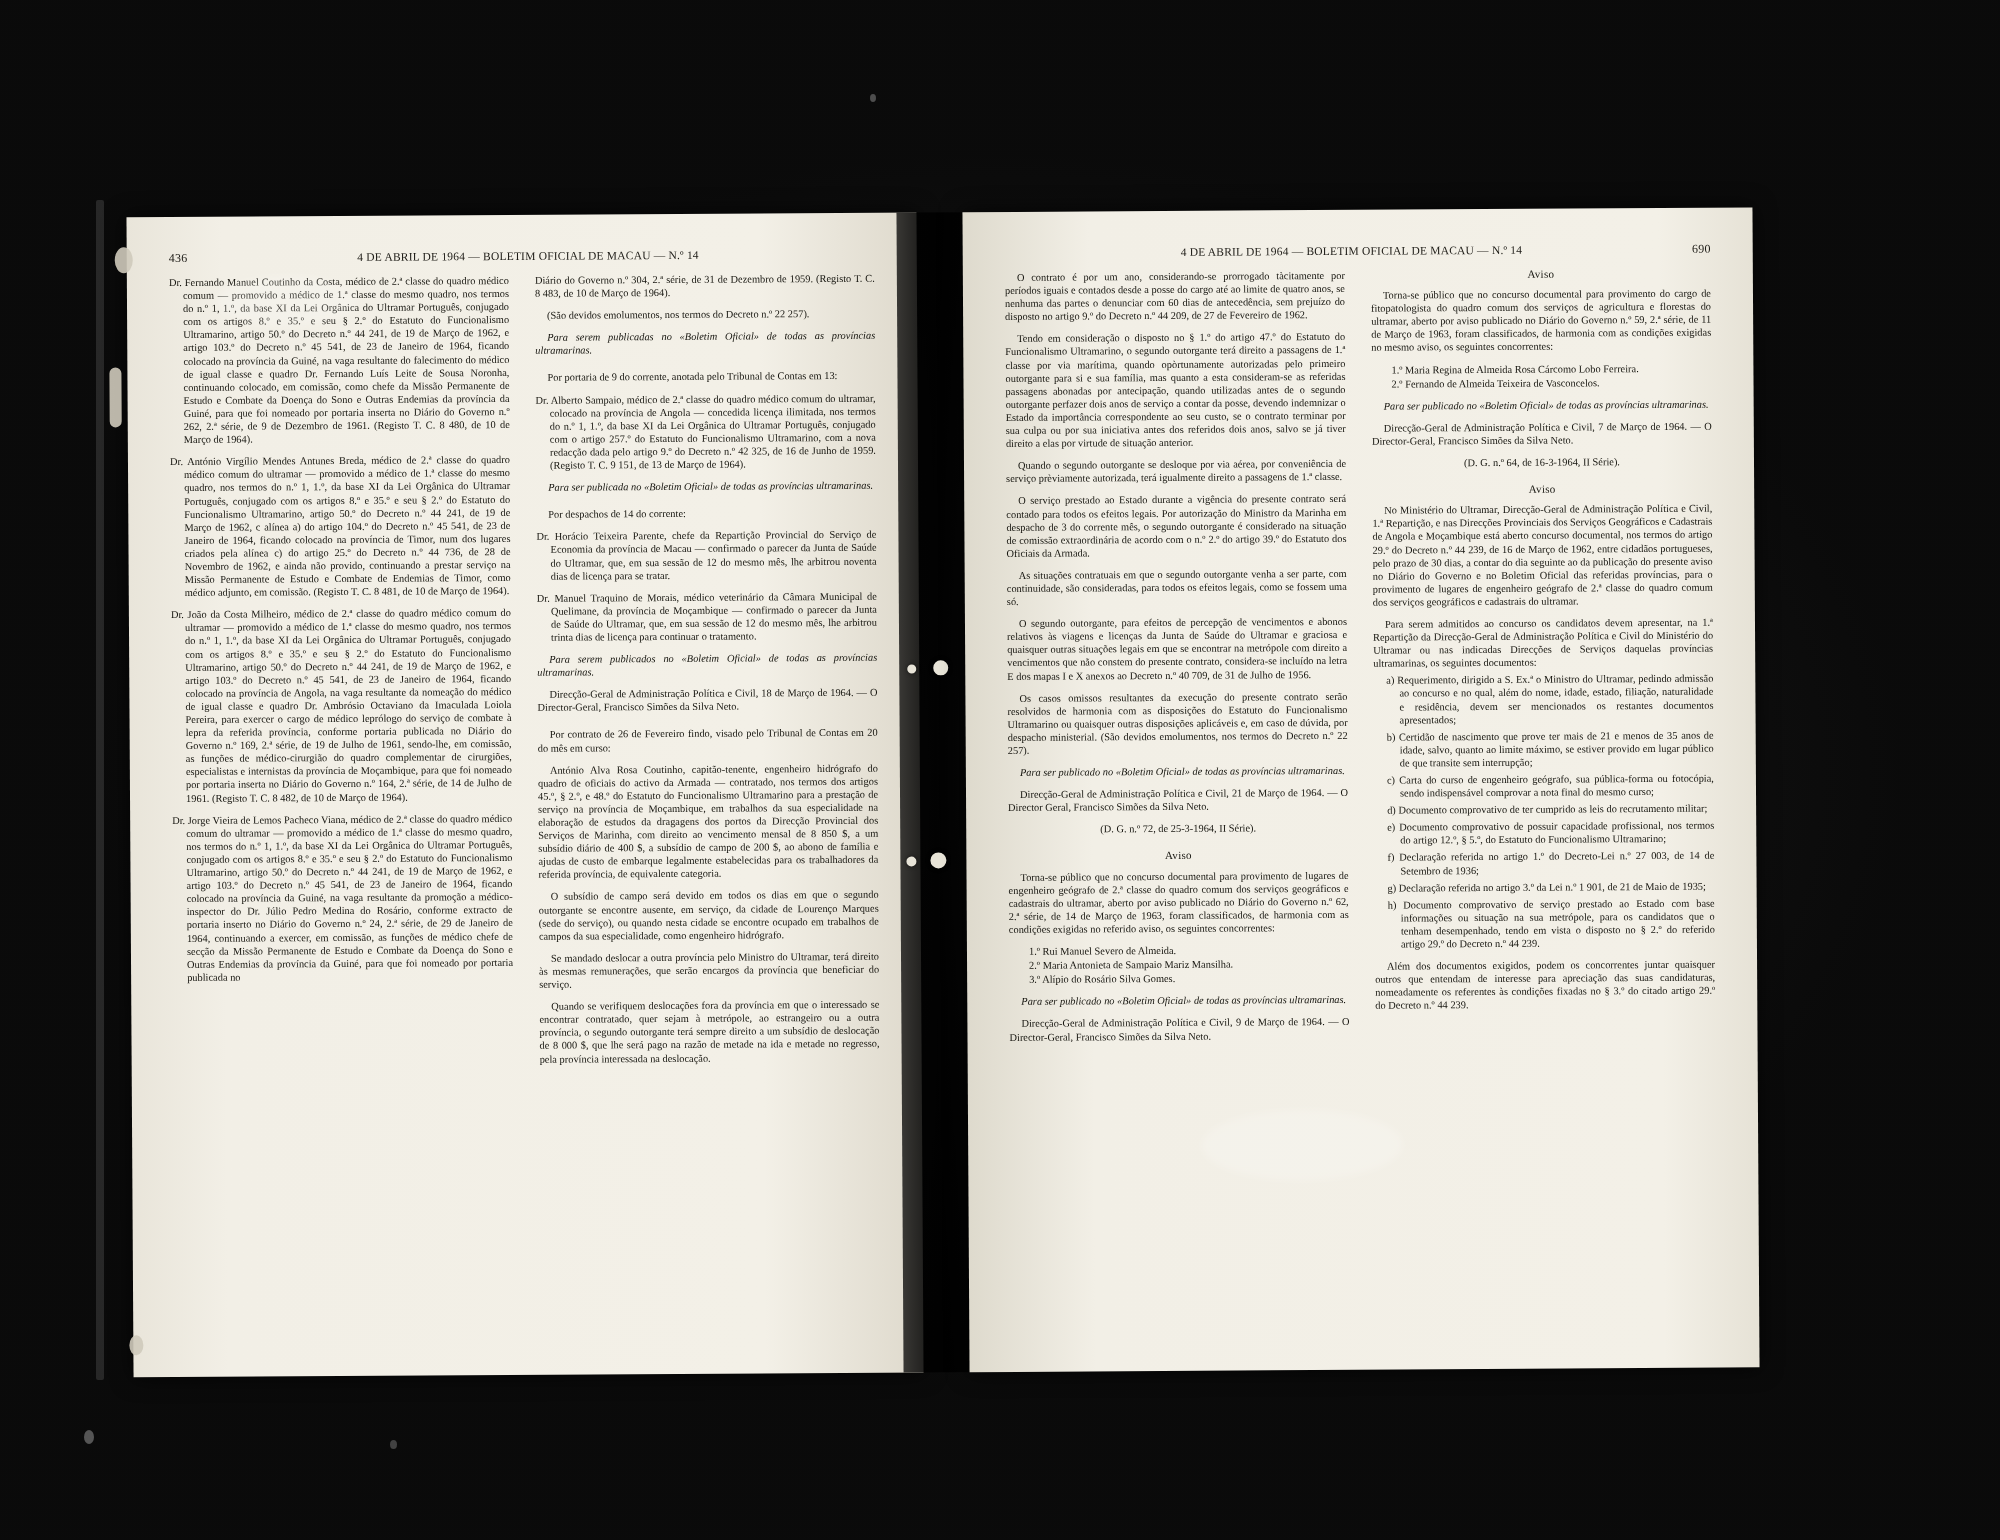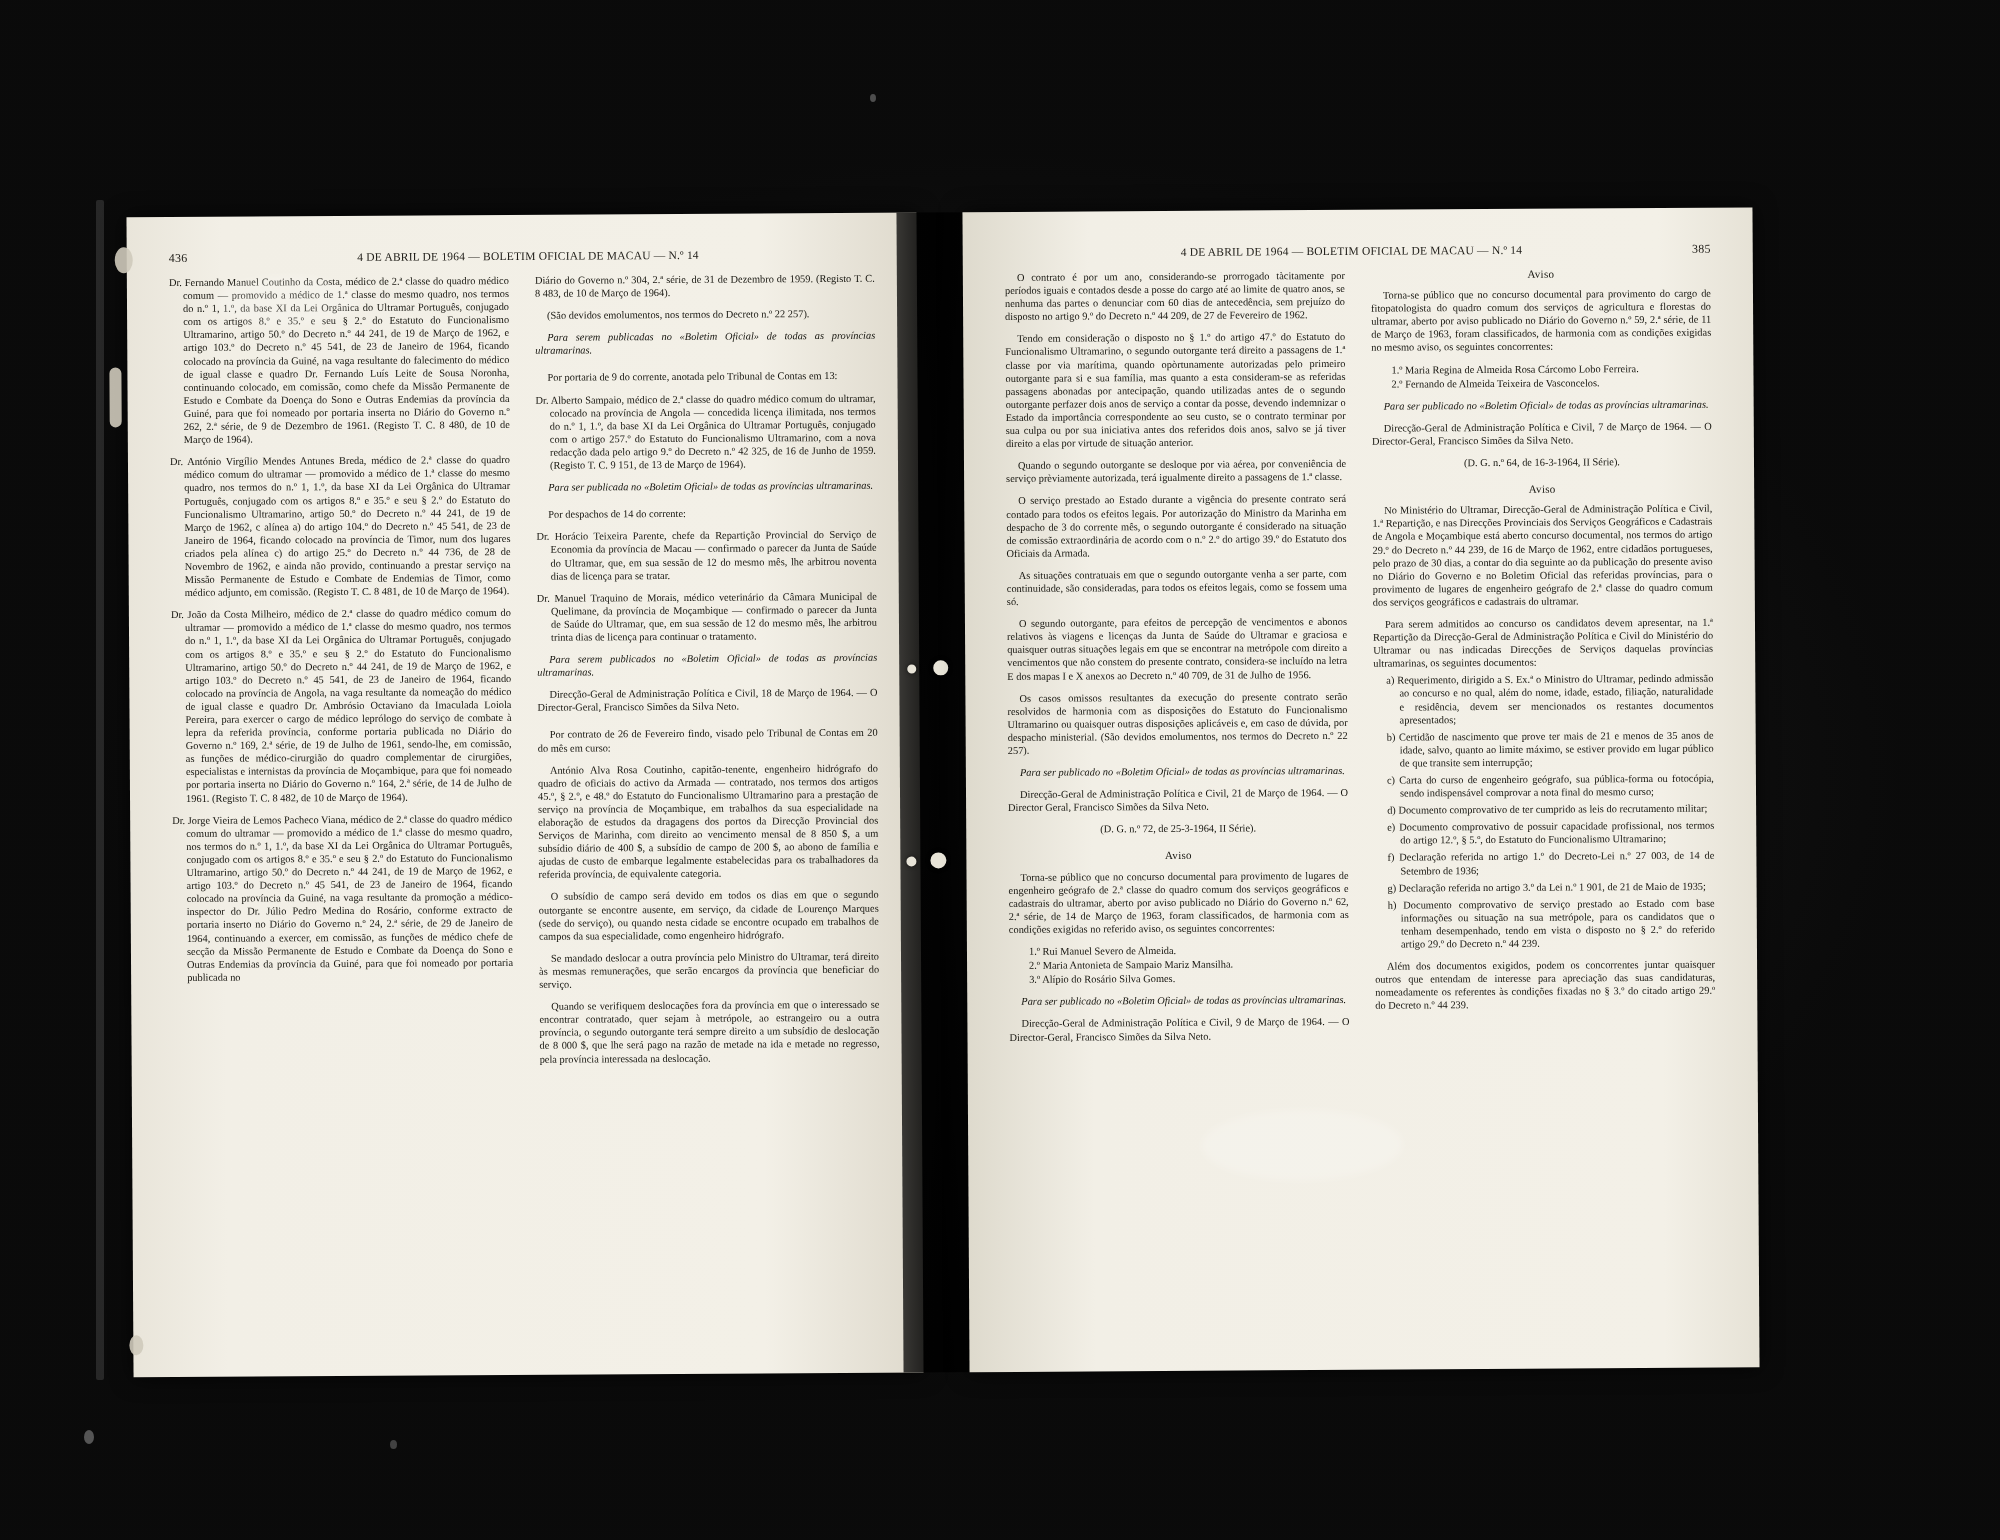--- a/index.html
+++ b/index.html
@@ -208,21 +208,21 @@
       <div class="reel" style="left:34px; top:448px; width:15px; height:15px;"></div>
       <div class="reel" style="left:8px; top:452px; width:9px; height:9px;"></div>
       <div class="reel" style="left:30px; top:640px; width:16px; height:16px;"></div>
       <div class="reel" style="left:6px; top:644px; width:10px; height:10px;"></div>
     </div>
 
     <div class="page" id="page-right">
       <div class="page-inner">
         <div class="running-head">
           <span class="rh-title">4 DE ABRIL DE 1964 — BOLETIM OFICIAL DE MACAU — N.º 14</span>
-          <span class="rh-folio">385</span>
+          <span class="rh-folio">690</span>
         </div>
 
         <div class="cols">
           <div class="col">
             <p>O contrato é por um ano, considerando-se prorrogado tàcitamente por períodos iguais e contados desde a posse do cargo até ao limite de quatro anos, se nenhuma das partes o denunciar com 60 dias de antecedência, sem prejuízo do disposto no artigo 9.º do Decreto n.º 44 209, de 27 de Fevereiro de 1962.</p>
             <p class="gap">Tendo em consideração o disposto no § 1.º do artigo 47.º do Estatuto do Funcionalismo Ultramarino, o segundo outorgante terá direito a passagens de 1.ª classe por via marítima, quando opòrtunamente autorizadas pelo primeiro outorgante para si e sua família, mas quanto a esta consideram-se as referidas passagens abonadas por antecipação, quando utilizadas antes de o segundo outorgante perfazer dois anos de serviço a contar da posse, devendo indemnizar o Estado da importância correspondente ao seu custo, se o contrato terminar por sua culpa ou por sua iniciativa antes dos referidos dois anos, salvo se já tiver direito a elas por virtude de situação anterior.</p>
             <p class="gap">Quando o segundo outorgante se desloque por via aérea, por conveniência de serviço prèviamente autorizada, terá igualmente direito a passagens de 1.ª classe.</p>
             <p class="gap">O serviço prestado ao Estado durante a vigência do presente contrato será contado para todos os efeitos legais. Por autorização do Ministro da Marinha em despacho de 3 do corrente mês, o segundo outorgante é considerado na situação de comissão extraordinária de acordo com o n.º 2.º do artigo 39.º do Estatuto dos Oficiais da Armada.</p>
             <p class="gap">As situações contratuais em que o segundo outorgante venha a ser parte, com continuidade, são consideradas, para todos os efeitos legais, como se fossem uma só.</p>
             <p class="gap">O segundo outorgante, para efeitos de percepção de vencimentos e abonos relativos às viagens e licenças da Junta de Saúde do Ultramar e graciosa e quaisquer outras situações legais em que se encontrar na metrópole com direito a vencimentos que não constem do presente contrato, considera-se incluído na letra E dos mapas I e X anexos ao Decreto n.º 40 709, de 31 de Julho de 1956.</p>

